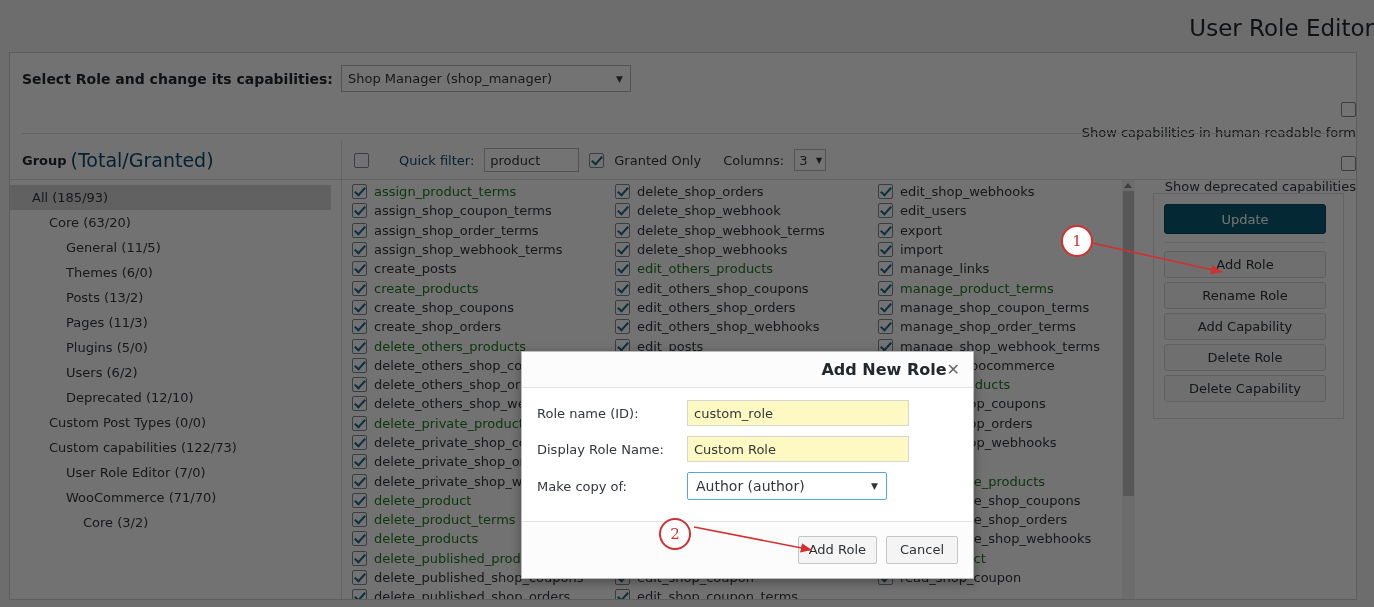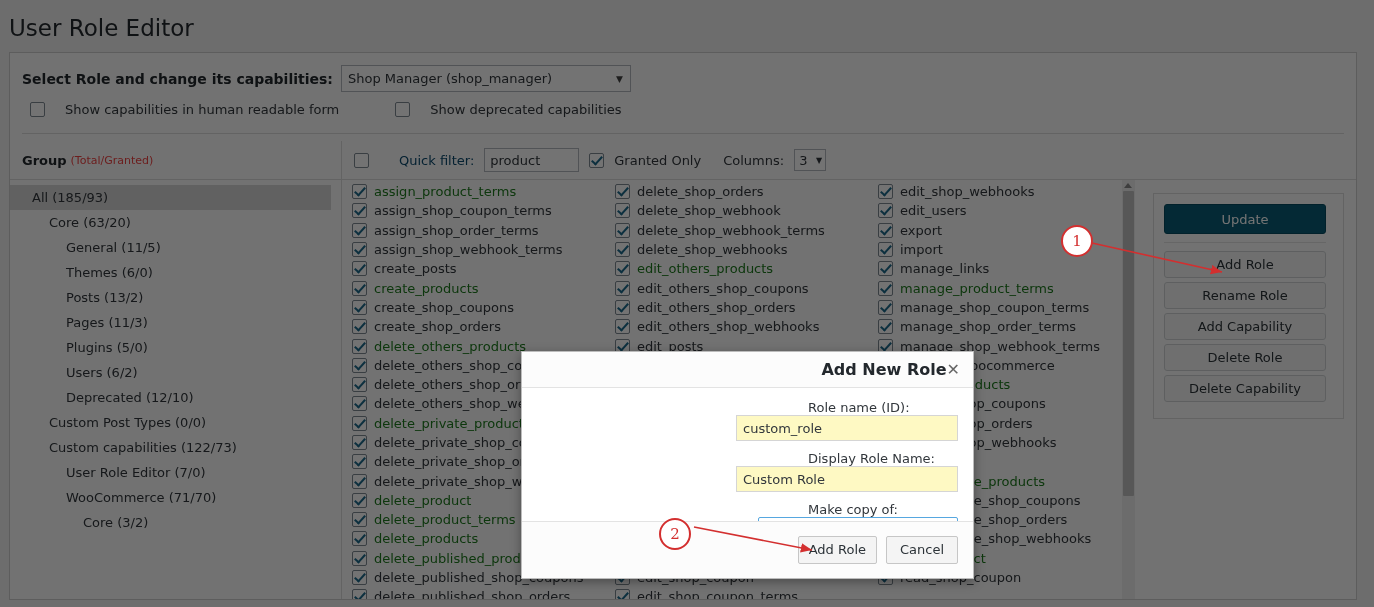--- a/index.html
+++ b/index.html
@@ -22,20 +22,21 @@
     inset: 0;
     background: #f1f1f1;
   }
 
   .page-title {
     font-size: 23px;
     font-weight: 400;
     color: #23282d;
     padding: 14px 0 10px 9px;
     line-height: 1.3;
+    text-align: right;
   }
 
   .editor-box {
     position: absolute;
     left: 9px; top: 52px;
     width: 1348px; height: 548px;
     border: 1px solid #cfcfcf;
     background: #fdfdfd;
     box-sizing: border-box;
   }
@@ -71,21 +72,22 @@
     right: 7px; top: 50%;
     transform: translateY(-50%);
     font-size: 9px;
     color: #444;
   }
 
   .checkbox-row {
     display: flex;
     align-items: flex-end;
     padding: 10px 0 0 20px;
-    gap: 20px;
+    gap: 8px;
+    flex-direction: column;
   }
   .cb {
     width: 15px; height: 15px;
     box-sizing: border-box;
     border: 1px solid #7e8993;
     background: #fff;
     display: inline-block;
     position: relative;
     flex: 0 0 auto;
     border-radius: 2px;
@@ -117,21 +119,21 @@
   }
   .group-head {
     width: 332px;
     padding-left: 12px;
     display: flex;
     align-items: center;
     box-sizing: border-box;
     border-right: 1px solid #dcdcdc;
   }
   .group-head b { font-size: 13px; }
-  .group-head span { font-size: 11px; margin-left: 4px; color: #ef4444; }
+  .group-head span { font-size: 19px; margin-left: 4px; color: #0c4a6e; }
 
   .caps-head {
     flex: 1;
     display: flex;
     align-items: center;
     padding-left: 12px;
     gap: 10px;
     box-sizing: border-box;
   }
   .qf-label { font-size: 13px; color: #0c4a6e; margin-left: 20px;}
@@ -321,23 +323,22 @@
     font-size: 16px;
     color: #666;
     line-height: 1;
     cursor: pointer;
   }
   .modal-body {
     padding: 12px 15px 8px 15px;
   }
   .field-row {
     display: flex;
-    align-items: flex-end;
+    align-items: center;
     margin-bottom: 10px;
-    flex-direction: column;
   }
   .field-label {
     width: 150px;
     font-size: 13px;
     color: #32373c;
   }
   .field-input {
     width: 222px;
     height: 26px;
     box-sizing: border-box;

